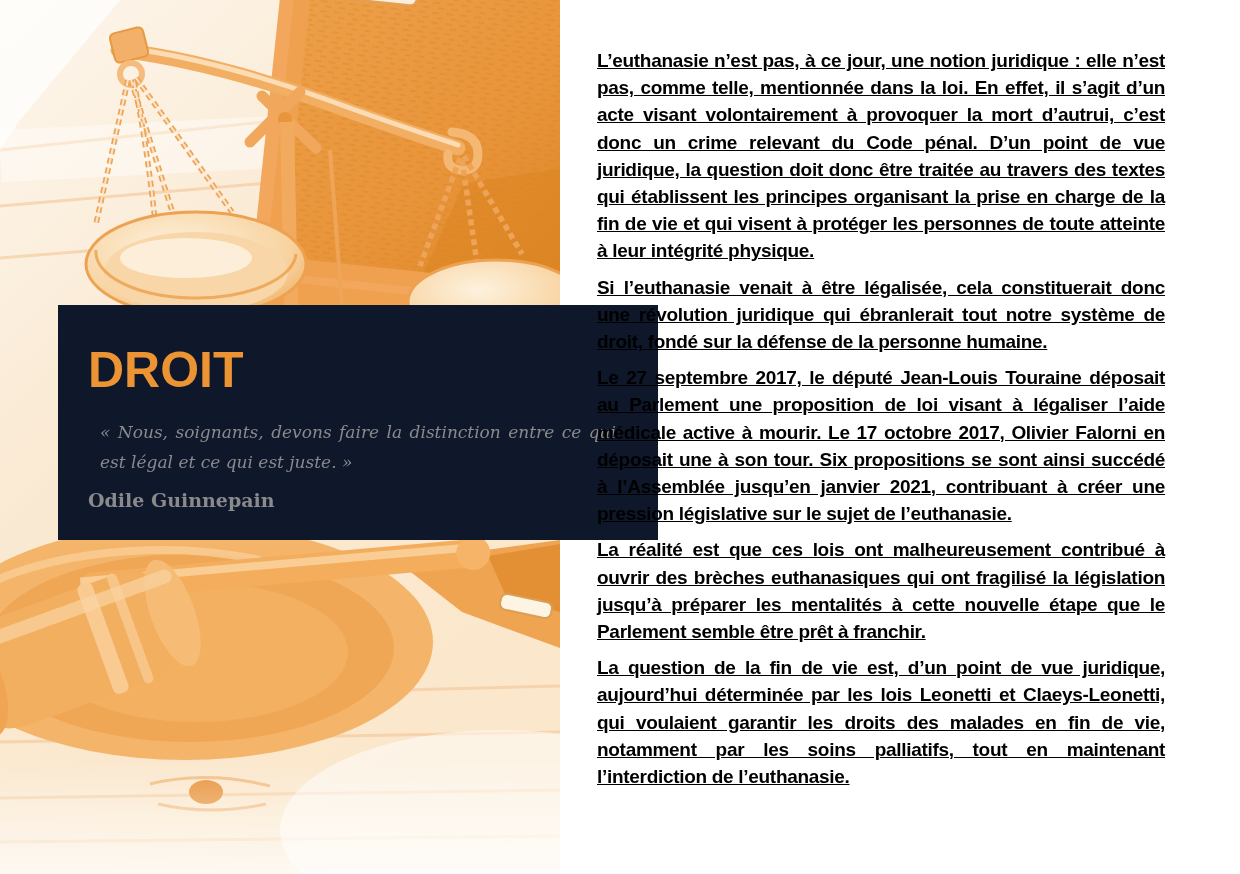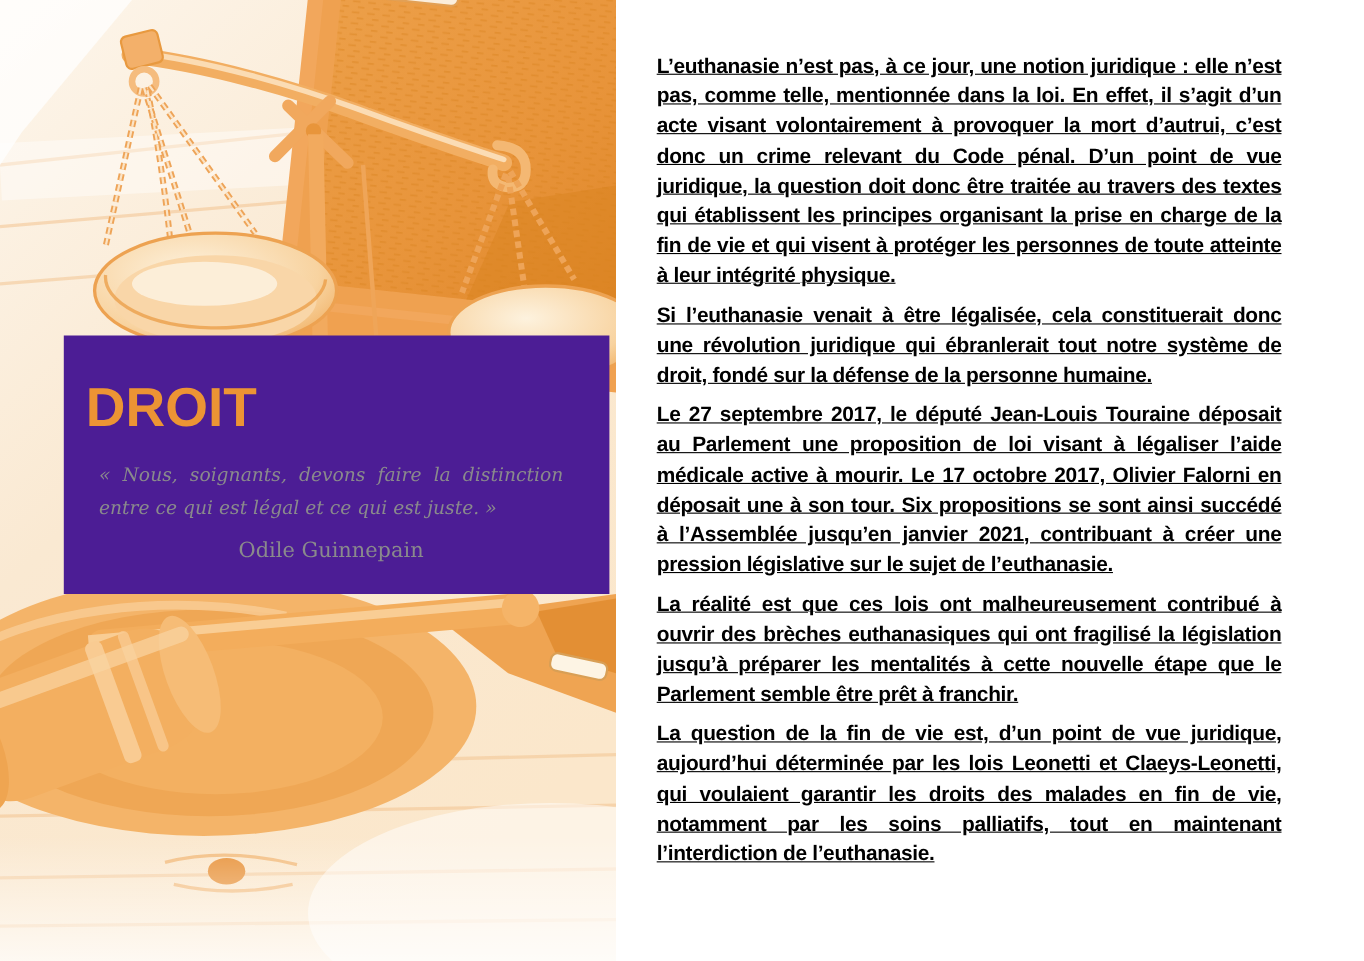--- a/index.html
+++ b/index.html
@@ -4,29 +4,29 @@
 <style>
   html,body{margin:0;padding:0;background:#ffffff;}
   body{width:1240px;height:874px;position:relative;overflow:hidden;
        font-family:"Liberation Sans",sans-serif;}
 
   
   .photo{position:absolute;left:0;top:0;width:560px;height:874px;margin:0;overflow:hidden;}
   .photo svg{display:block;}
 
   
-  .card{position:absolute;left:58px;top:305px;width:496px;height:235px;
-        background:#4c1d95;box-sizing:border-box;padding:40px 30px 0 20px;}
+  .card{position:absolute;left:58px;top:305px;width:600px;height:235px;
+        background:#0f172a;box-sizing:border-box;padding:40px 30px 0 30px;}
   .card h1{margin:0 0 22px 0;font-size:50px;line-height:50px;font-weight:bold;
            color:#EC9434;letter-spacing:0px;font-family:"Liberation Sans",sans-serif;}
   .quote{margin:12px;font-family:"DejaVu Serif","Liberation Serif",serif;
          font-style:italic;font-size:17px;line-height:30px;color:#8A8A8C;
          text-align:justify;}
   .attribution{margin-top:9px;font-family:"DejaVu Serif","Liberation Serif",serif;
-         font-size:19px;color:#8A8A8C;text-align:center;}
+         font-size:19px;color:#8A8A8C;text-align:left;font-weight:bold;}
 
   
   .article{position:absolute;left:597px;top:47px;width:568px;color:#000;}
   .article p{margin:0 0 9px 0;font-size:19px;line-height:27.2px;font-weight:bold;
              text-align:justify;letter-spacing:-0.3px;hyphens:auto;text-decoration:underline;-webkit-hyphens:auto;}
 </style>
 </head>
 <body>
 
 <figure class="photo">

